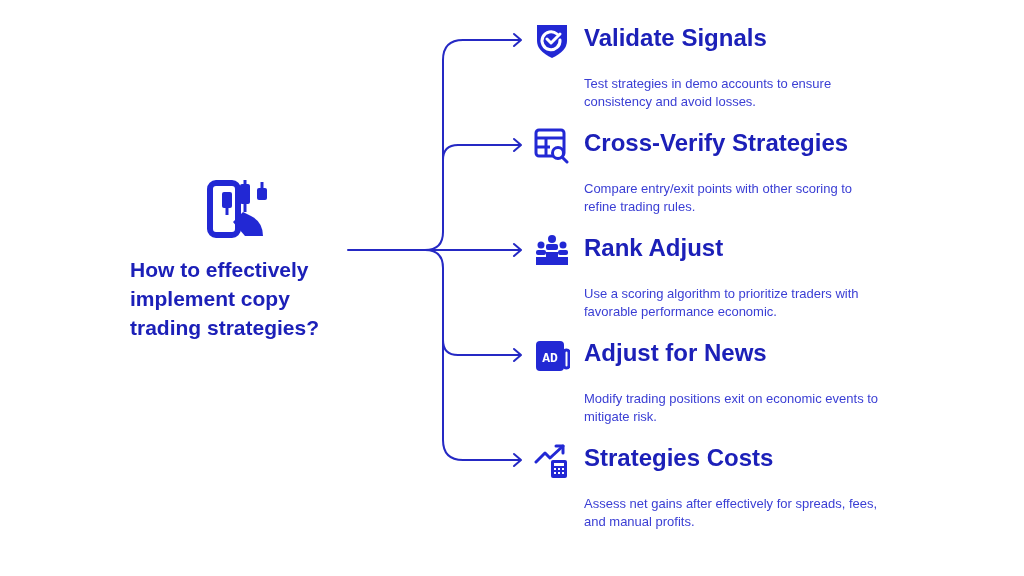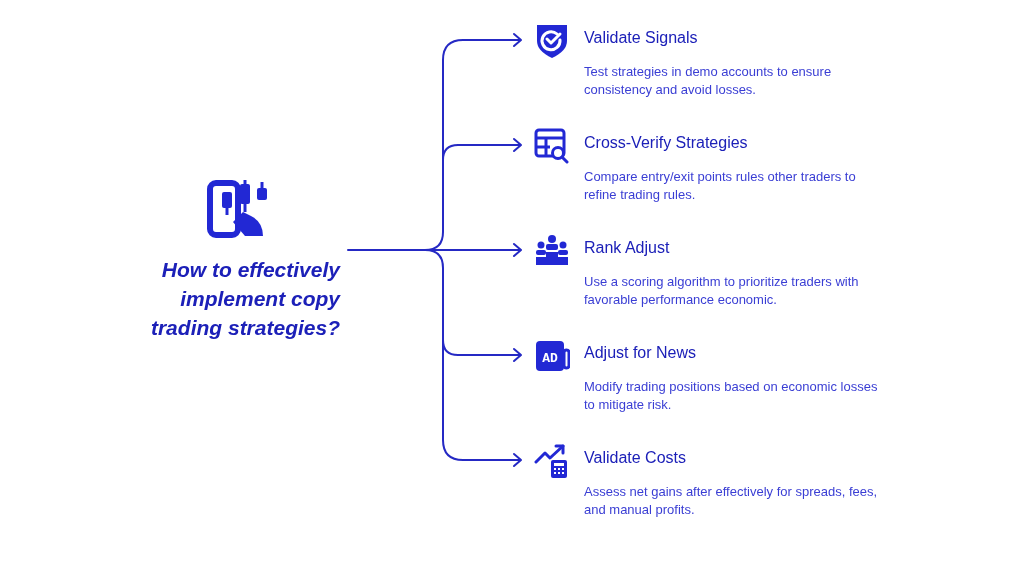--- a/index.html
+++ b/index.html
@@ -1,23 +1,23 @@
 <!DOCTYPE html>
 <html><head>
 <meta charset="utf-8">
 <style>
   html,body{margin:0;padding:0;background:#ffffff;}
   body{width:1024px;height:576px;position:relative;overflow:hidden;font-family:"Liberation Sans",sans-serif;}
   .main-icon{position:absolute;left:207px;top:178px;width:62px;height:62px;}
-  .main-title{position:absolute;left:130px;top:255px;width:210px;text-align:right;color:#1c20b8;font-weight:bold;font-size:21px;line-height:29px;font-style:italic;}
+  .main-title{position:absolute;left:130px;top:255px;width:210px;text-align:left;color:#1c20b8;font-weight:bold;font-size:21px;line-height:29px;}
   svg.connectors{position:absolute;left:0;top:0;}
   .item{position:absolute;left:534px;width:360px;}
   .item .ico{position:absolute;left:0;top:0;width:36px;height:36px;}
-  .item .ttl{position:absolute;left:50px;top:4px;color:#1c20b8;font-weight:normal;font-size:16px;line-height:22px;white-space:nowrap;}
-  .item .desc{position:absolute;left:50px;top:40px;width:300px;color:#3a3ed4;font-size:13px;line-height:18px;}
+  .item .ttl{position:absolute;left:50px;top:4px;color:#1c20b8;font-weight:bold;font-size:24px;line-height:22px;white-space:nowrap;}
+  .item .desc{position:absolute;left:50px;top:52px;width:300px;color:#3a3ed4;font-size:13px;line-height:18px;}
 </style>
 </head>
 <body>
 
 <svg class="main-icon" viewBox="0 0 62 62">
   <rect x="3" y="5" width="28" height="52" rx="6" fill="none" stroke="#2228d4" stroke-width="6"></rect>
   <rect x="15" y="14" width="10" height="16" rx="2" fill="#2228d4"></rect>
   <line x1="20" y1="30" x2="20" y2="37" stroke="#2228d4" stroke-width="3"></line>
   <rect x="33" y="6" width="10" height="20" rx="2" fill="#2228d4"></rect>
   <line x1="38" y1="2" x2="38" y2="6" stroke="#2228d4" stroke-width="3"></line>
@@ -57,21 +57,21 @@
 <div class="item" style="top:128px">
   <svg class="ico" viewBox="0 0 36 36">
     <rect x="2" y="2" width="28" height="26" rx="3" fill="none" stroke="#2228d4" stroke-width="3"></rect>
     <line x1="2" y1="10" x2="30" y2="10" stroke="#2228d4" stroke-width="3"></line>
     <line x1="2" y1="19" x2="16" y2="19" stroke="#2228d4" stroke-width="3"></line>
     <line x1="12" y1="10" x2="12" y2="28" stroke="#2228d4" stroke-width="3"></line>
     <circle cx="24" cy="25" r="5.5" fill="#fff" stroke="#2228d4" stroke-width="3"></circle>
     <line x1="28" y1="29" x2="33" y2="34" stroke="#2228d4" stroke-width="3" stroke-linecap="round"></line>
   </svg>
   <div class="ttl">Cross-Verify Strategies</div>
-  <div class="desc">Compare entry/exit points rules other traders to refine trading rules.</div>
+  <div class="desc">Compare entry/exit points with other scoring to refine trading rules.</div>
 </div>
 
 <div class="item" style="top:233px">
   <svg class="ico" viewBox="0 0 36 36">
     <circle cx="18" cy="6" r="4" fill="#2228d4"></circle>
     <rect x="12" y="11" width="12" height="6" rx="2" fill="#2228d4"></rect>
     <circle cx="7" cy="12" r="3.5" fill="#2228d4"></circle>
     <rect x="2" y="17" width="10" height="5" rx="2" fill="#2228d4"></rect>
     <circle cx="29" cy="12" r="3.5" fill="#2228d4"></circle>
     <rect x="24" y="17" width="10" height="5" rx="2" fill="#2228d4"></rect>
@@ -82,33 +82,33 @@
   <div class="desc">Use a scoring algorithm to prioritize traders with favorable performance economic.</div>
 </div>
 
 <div class="item" style="top:338px">
   <svg class="ico" viewBox="0 0 36 36">
     <rect x="2" y="3" width="28" height="30" rx="4" fill="#2228d4"></rect>
     <rect x="30" y="12" width="5" height="18" rx="2.5" fill="none" stroke="#2228d4" stroke-width="3"></rect>
     <text x="16" y="24" text-anchor="middle" fill="#fff" font-family="Liberation Mono, monospace" font-size="13" font-weight="bold">AD</text>
   </svg>
   <div class="ttl">Adjust for News</div>
-  <div class="desc">Modify trading positions based on economic losses to mitigate risk.</div>
+  <div class="desc">Modify trading positions exit on economic events to mitigate risk.</div>
 </div>
 
 <div class="item" style="top:443px">
   <svg class="ico" viewBox="0 0 36 36">
     <path d="M2 19 L11 10 L16 15 L29 3" fill="none" stroke="#2228d4" stroke-width="3" stroke-linecap="round" stroke-linejoin="round"></path>
     <path d="M22 3 L29 3 L29 10" fill="none" stroke="#2228d4" stroke-width="3" stroke-linecap="round" stroke-linejoin="round"></path>
     <rect x="17" y="17" width="16" height="18" rx="2" fill="#2228d4"></rect>
     <rect x="20" y="20" width="10" height="3" fill="#fff"></rect>
     <g fill="#fff">
       <rect x="20" y="25" width="2" height="2"></rect>
         <rect x="24" y="25" width="2" height="2"></rect>
         <rect x="28" y="25" width="2" height="2"></rect>
       <rect x="20" y="29" width="2" height="2"></rect>
         <rect x="24" y="29" width="2" height="2"></rect>
         <rect x="28" y="29" width="2" height="2"></rect>
     </g>
   </svg>
-  <div class="ttl">Validate Costs</div>
+  <div class="ttl">Strategies Costs</div>
   <div class="desc">Assess net gains after effectively for spreads, fees, and manual profits.</div>
 </div>
 
 </body></html>

